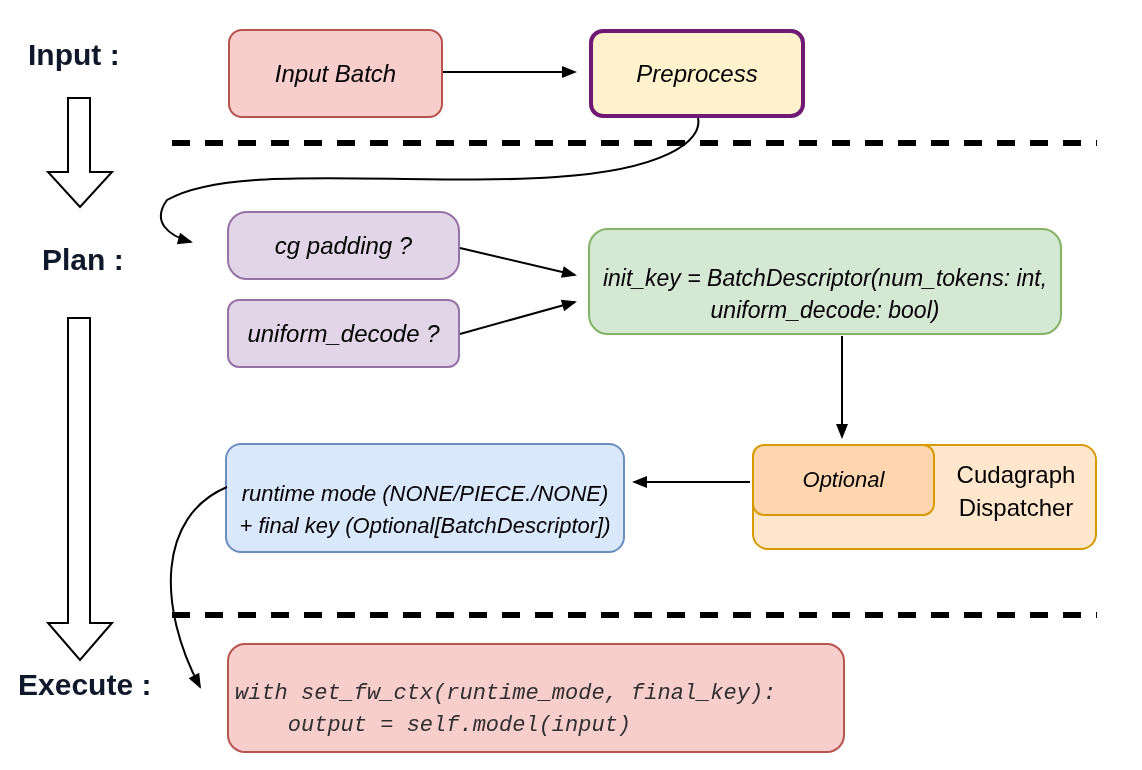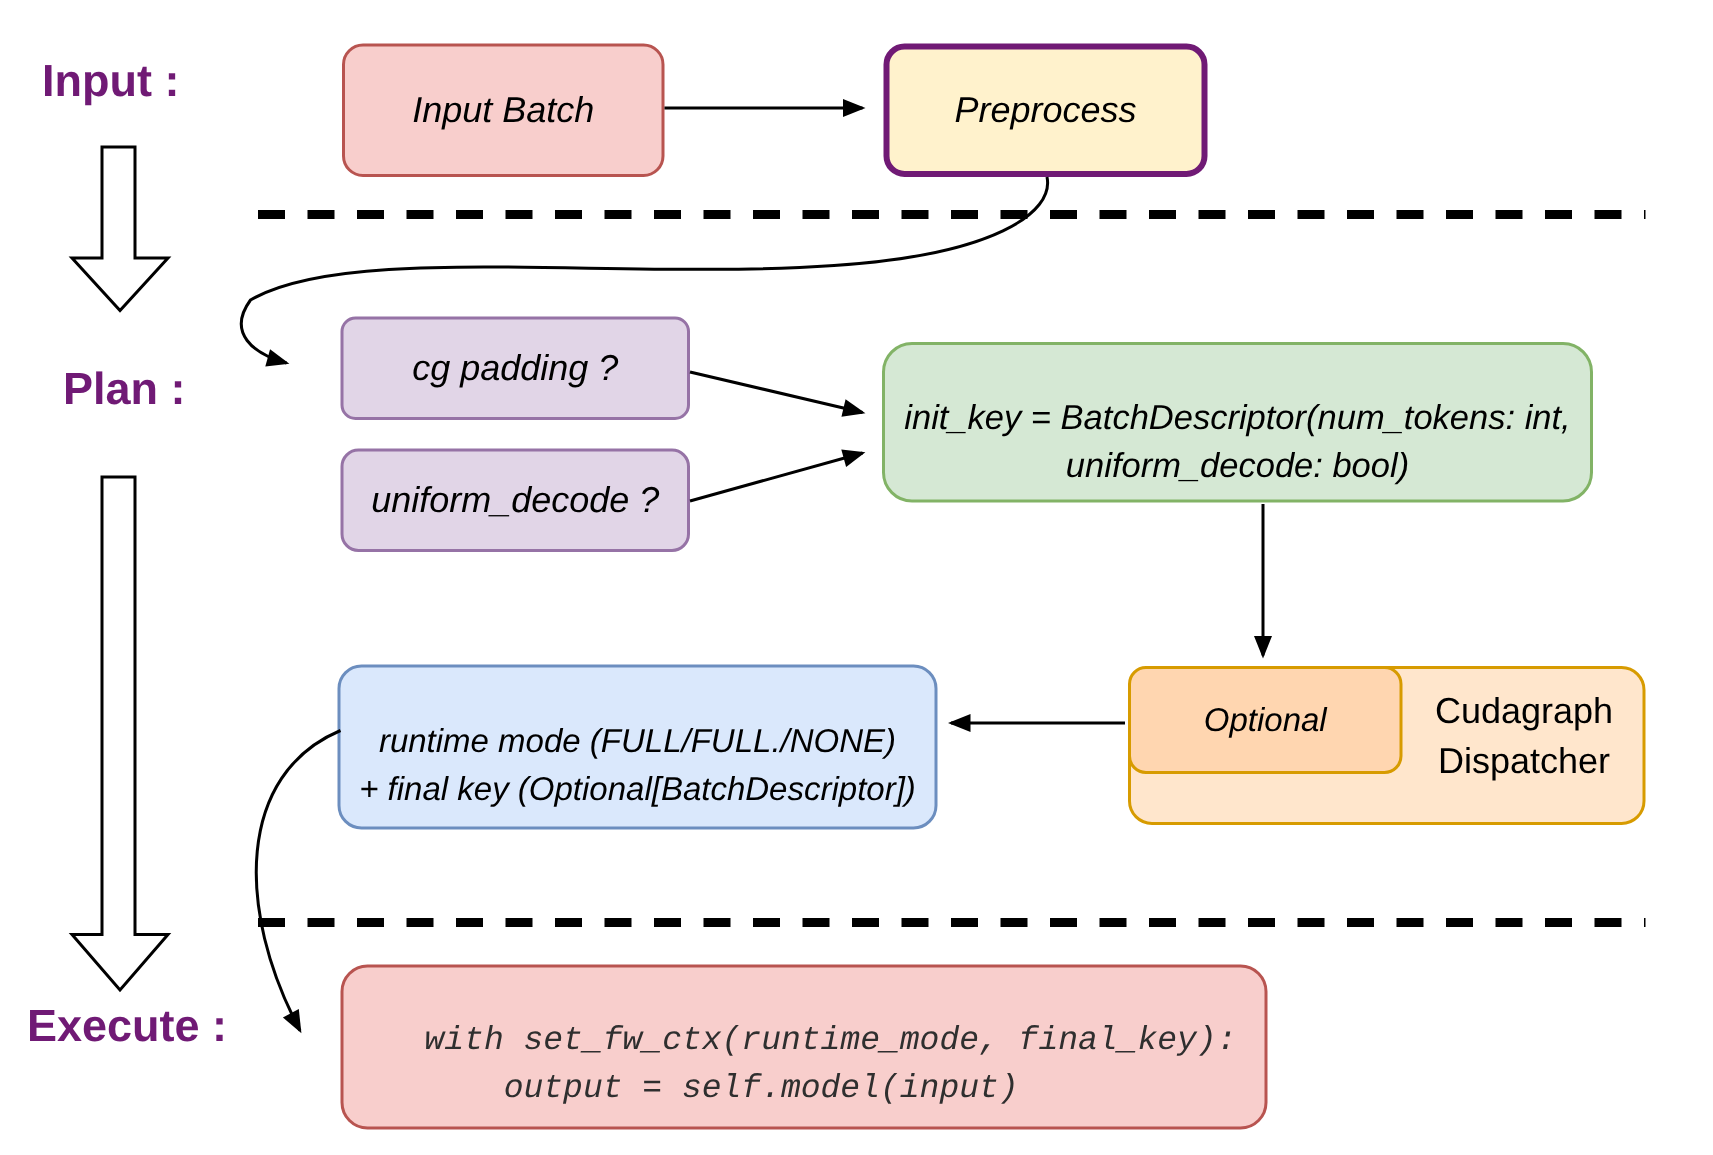--- a/index.html
+++ b/index.html
@@ -7,21 +7,21 @@
     position:relative;
     width:1142px;height:770px;
     background:#ffffff;
     font-family:"Liberation Sans", sans-serif;
     overflow:hidden;
   }
   .stage-label{
     position:absolute;
     font-weight:bold;
     font-size:30px;
-    color:#701a75;
+    color:#0f172a;
     white-space:nowrap;
   }
   .node{
     position:absolute;
     box-sizing:border-box;
     display:flex;
     align-items:center;
     justify-content:center;
     text-align:center;
     color:#000;
@@ -33,21 +33,21 @@
     background:#f8cecc;border:2px solid #b85450;border-radius:14px;
     font-size:24px;
   }
   .node-preprocess{
     left:589px;top:29px;width:216px;height:89px;
     background:#fff2cc;border:4px solid #701a75;border-radius:14px;
     font-size:24px;
   }
   .node-cg-padding{
     left:227px;top:211px;width:233px;height:69px;
-    background:#e1d5e7;border:2px solid #9673a6;border-radius:10px;
+    background:#e1d5e7;border:2px solid #9673a6;border-radius:20px;
     font-size:24px;
   }
   .node-uniform-decode{
     left:227px;top:299px;width:233px;height:69px;
     background:#e1d5e7;border:2px solid #9673a6;border-radius:12px;
     font-size:24px;
   }
   .node-init-key{
     left:588px;top:228px;width:474px;height:107px;
     background:#d5e8d4;border:2px solid #82b366;border-radius:20px;
@@ -74,21 +74,20 @@
     font-size:22px;line-height:32px;
   }
   .node-execute-code{
     left:227px;top:643px;width:618px;height:110px;
     background:#f8cecc;border:2px solid #b85450;border-radius:18px;
     font-family:"Liberation Mono", monospace;
     font-size:22px;line-height:32px;
     color:#2f2f2f;
     justify-content:flex-start;
     text-align:left;
-    padding-left:48px;
   }
   .node-execute-code .lines{padding-left:6px;width:auto;}
   .code-line{white-space:pre;}
   #connector-layer{
     position:absolute;left:0;top:0;width:1142px;height:770px;
     pointer-events:none;
     z-index:5;
   }
   .node,.stage-label,.cudagraph-label{z-index:2;}
 </style>
@@ -125,21 +124,21 @@
   </div>
 
   <div class="node node-cudagraph-outer"></div>
   <div class="cudagraph-label">Cudagraph Dispatcher</div>
   <div class="node node-dispatch-inner">
     <span>Optional</span>
   </div>
 
   <div class="node node-runtime-mode">
     <div class="lines">
-      <div>runtime mode (FULL/FULL./NONE)</div>
+      <div>runtime mode (NONE/PIECE./NONE)</div>
       <div>+ final key (Optional[BatchDescriptor])</div>
     </div>
   </div>
 
   <div class="node node-execute-code">
     <div class="lines">
       <div class="code-line">with set_fw_ctx(runtime_mode, final_key):</div>
       <div class="code-line">    output = self.model(input)</div>
     </div>
   </div>

